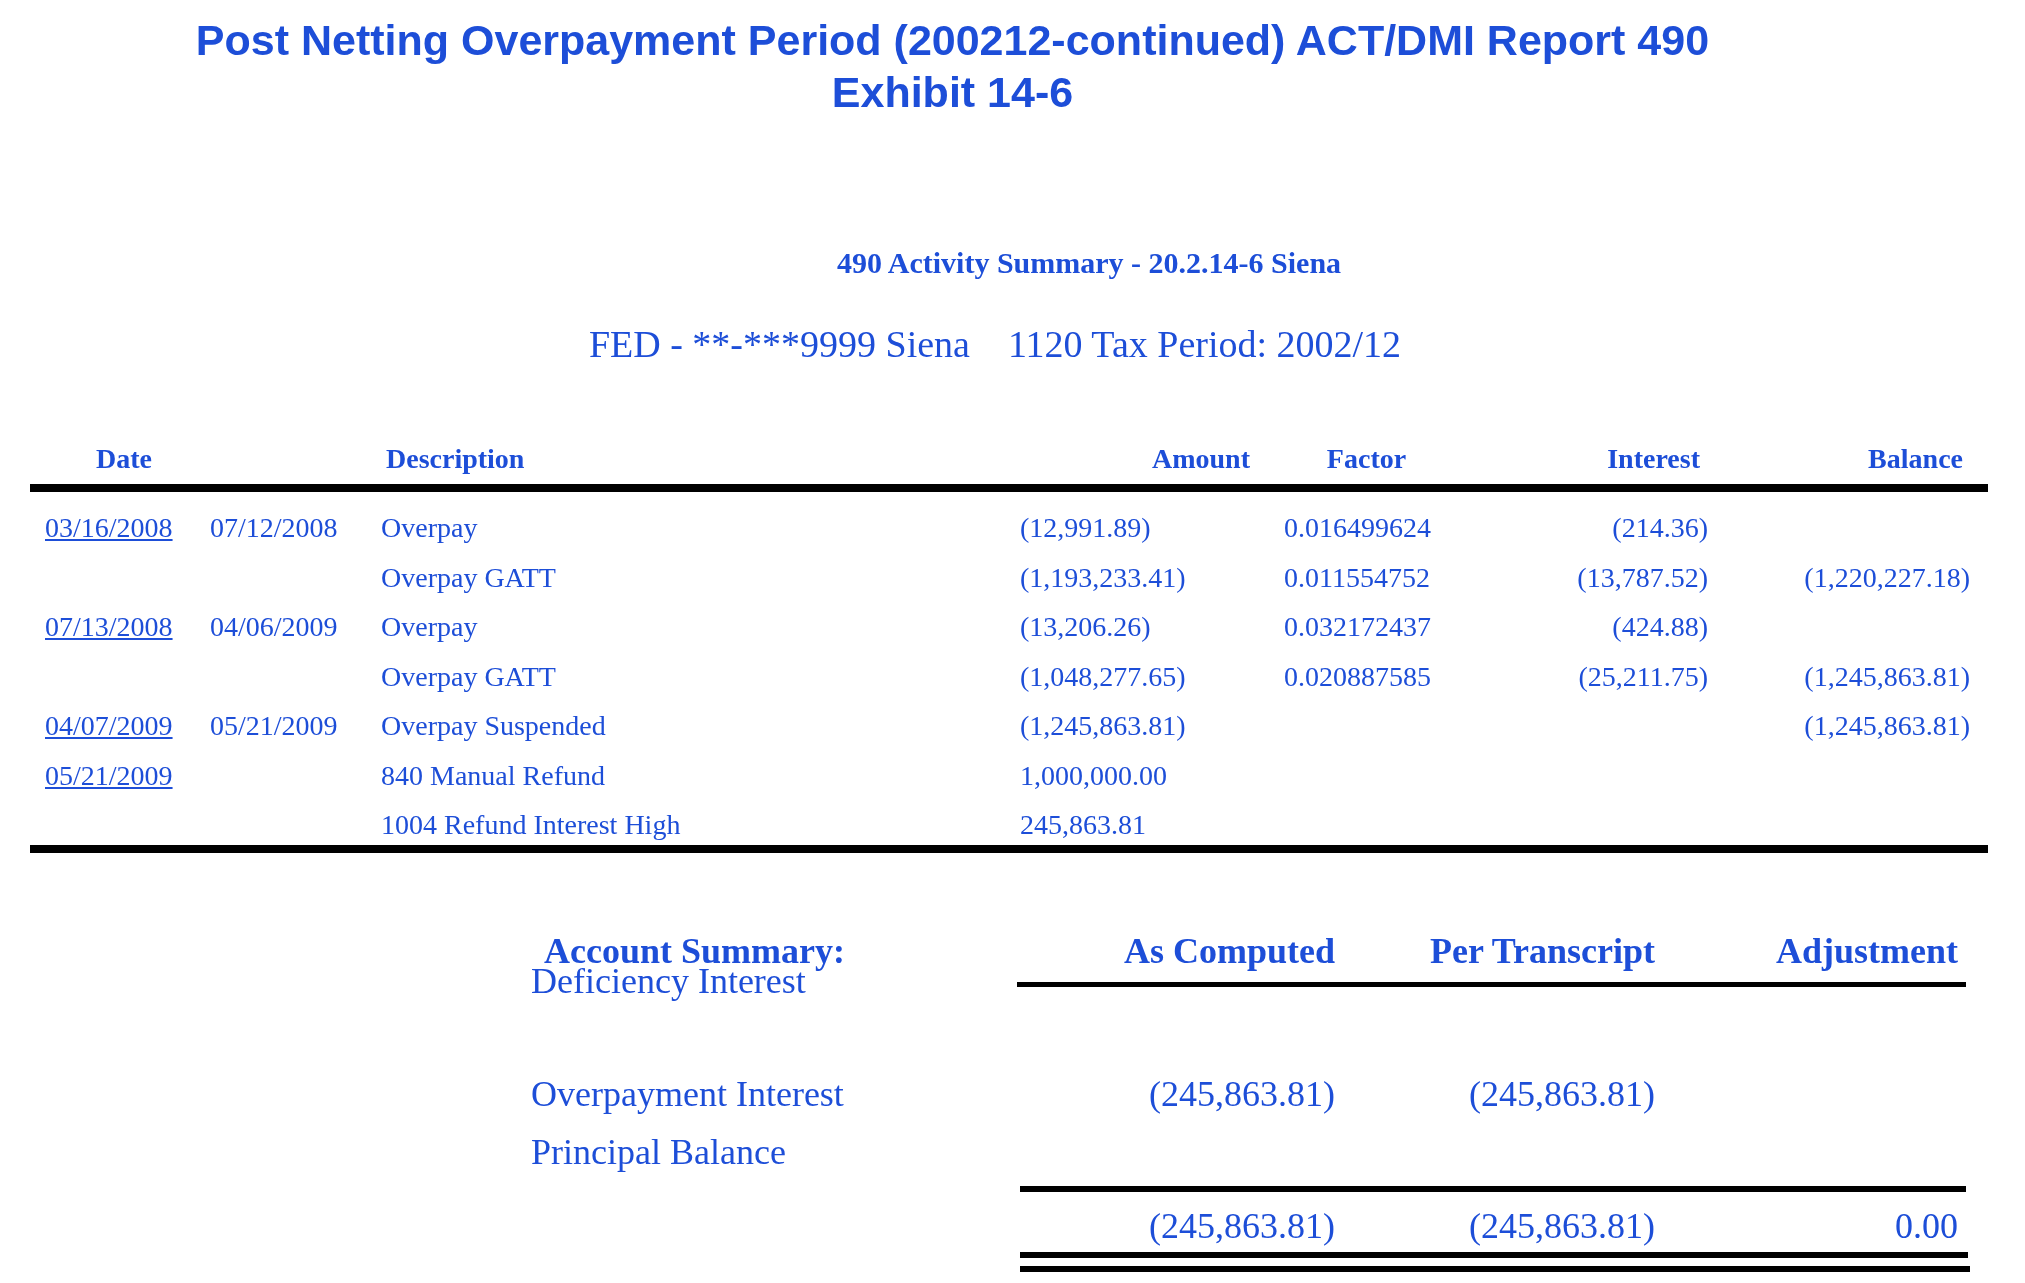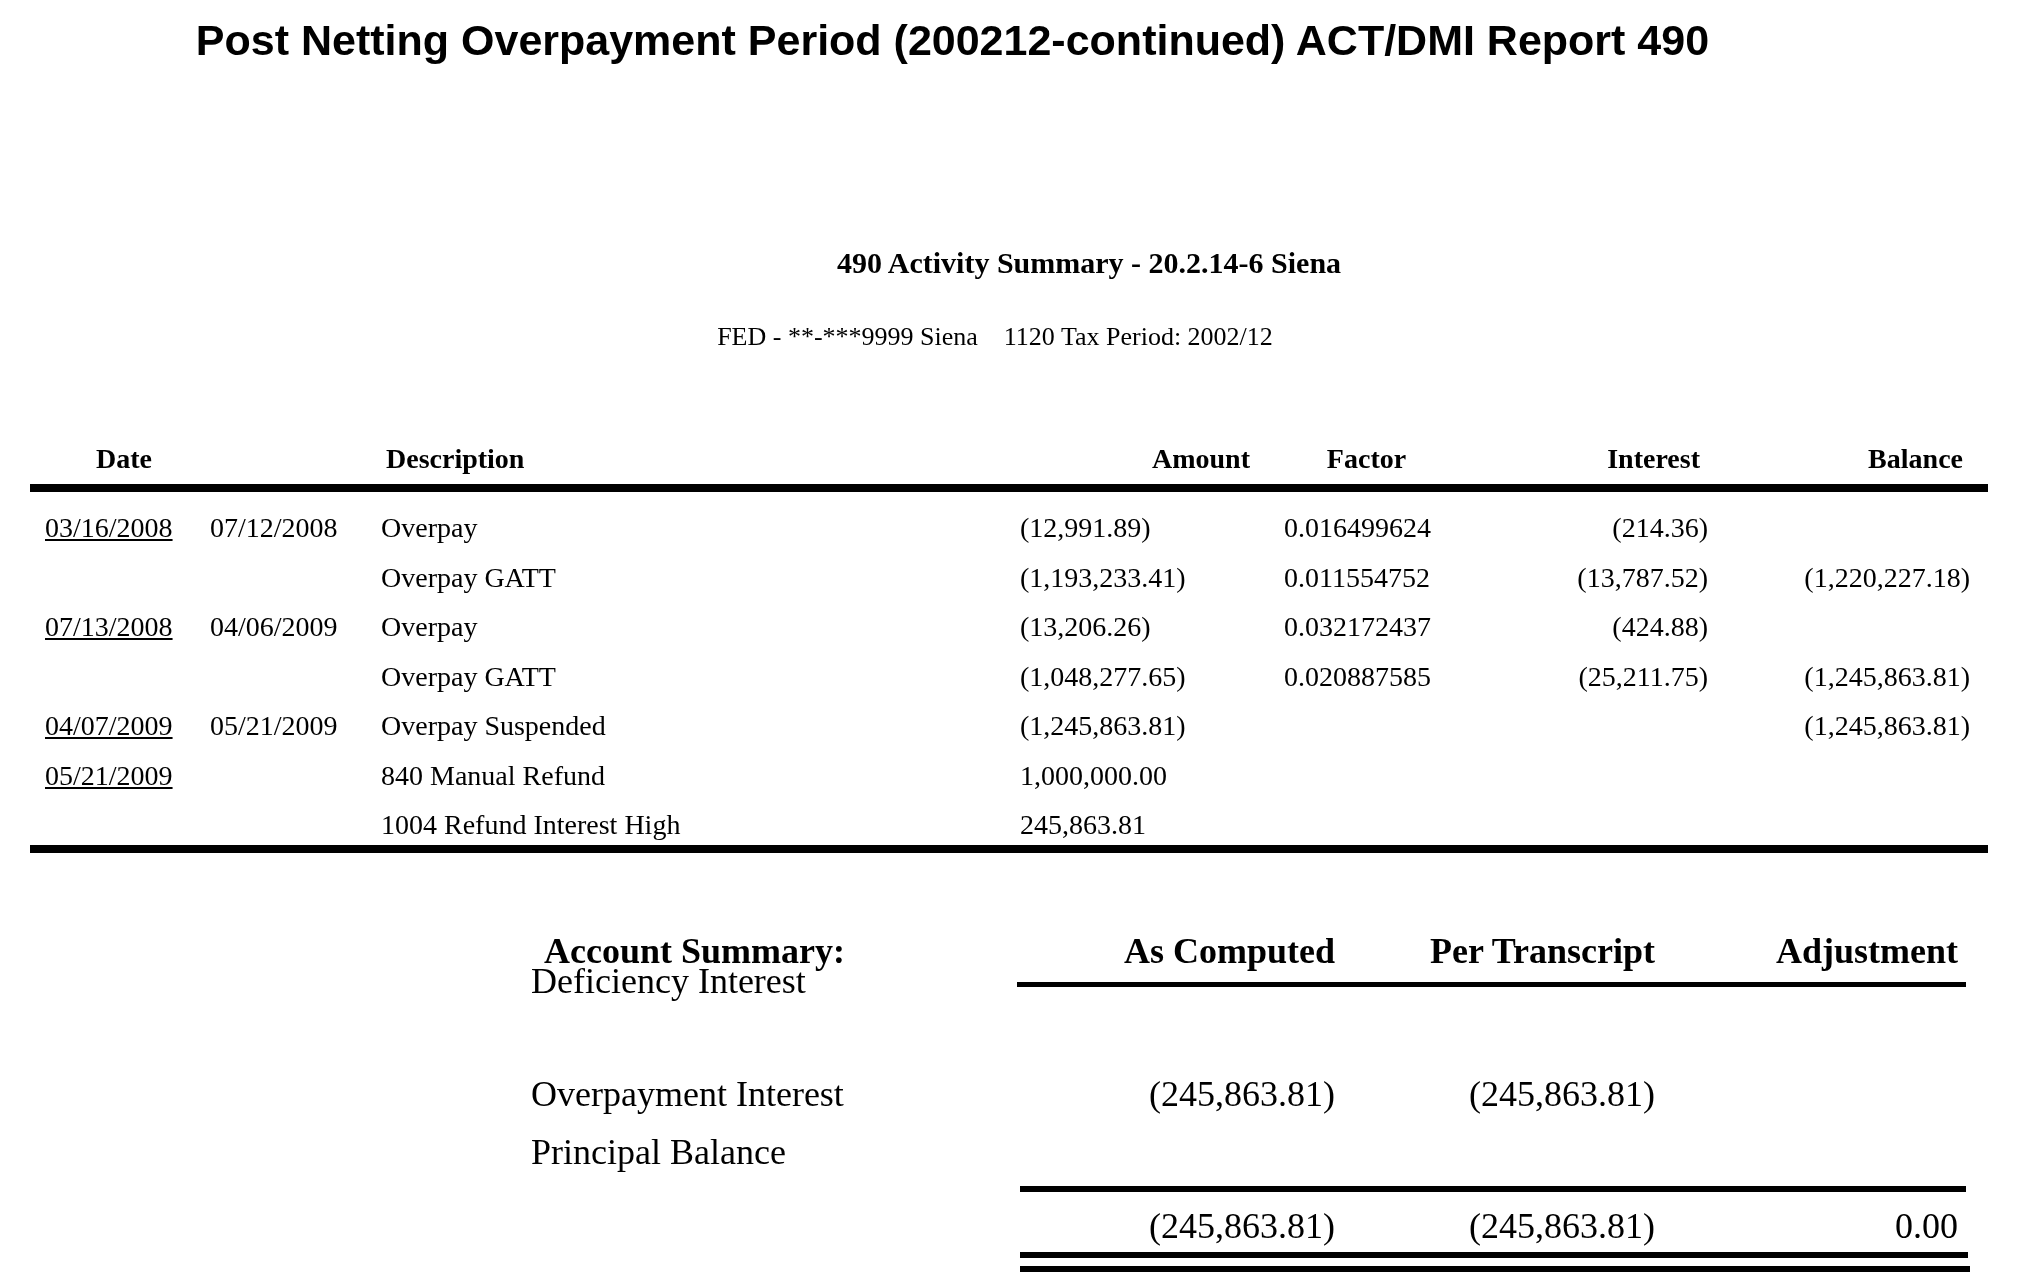--- a/index.html
+++ b/index.html
@@ -1,21 +1,21 @@
 <!DOCTYPE html>
 <html><head>
 <meta charset="utf-8">
 <style>
   html, body { margin: 0; padding: 0; background: #ffffff; }
   .page {
     position: relative;
     width: 2025px;
     height: 1283px;
     background: #ffffff;
-    color: #000000;
+    color: #1d4ed8;
     font-family: "Liberation Serif", serif;
     overflow: hidden;
   }
 
   
   .doc-title {
     position: absolute;
     left: 30px; top: 14px; width: 1845px;
     text-align: center;
     font-family: "Liberation Sans", sans-serif;
@@ -29,21 +29,21 @@
     position: absolute;
     left: 400px; top: 246px; width: 1378px;
     text-align: center;
     font-weight: bold;
     font-size: 30px;
   }
   .entity-line {
     position: absolute;
     left: 300px; top: 322px; width: 1390px;
     text-align: center;
-    font-size: 26px;
+    font-size: 38px;
     white-space: pre;
   }
 
   
   .rule { position: absolute; background: #000000; }
 
   
   .activity-header {
     position: absolute;
     left: 30px; top: 443px; width: 1945px;
@@ -83,20 +83,21 @@
   .as-c2 { position: absolute; left: 1380px; width: 275px; text-align: right; white-space: nowrap; }
   .as-c3 { position: absolute; left: 1700px; width: 258px; text-align: right; white-space: nowrap; }
 </style>
 </head>
 <body>
 
 <div class="page">
 
   <div class="doc-title">
     <div>Post Netting Overpayment Period (200212-continued) ACT/DMI Report 490</div>
+    <div>Exhibit 14-6</div>
   </div>
 
   <div class="sub-heading">490 Activity Summary - 20.2.14-6 Siena</div>
   <div class="entity-line">FED - **-***9999 Siena    1120 Tax Period: 2002/12</div>
 
   <div class="activity-header">
     <div class="h-date">Date</div>
     <div class="h-desc">Description</div>
     <div class="h-amt">Amount</div>
     <div class="h-fac">Factor</div>

